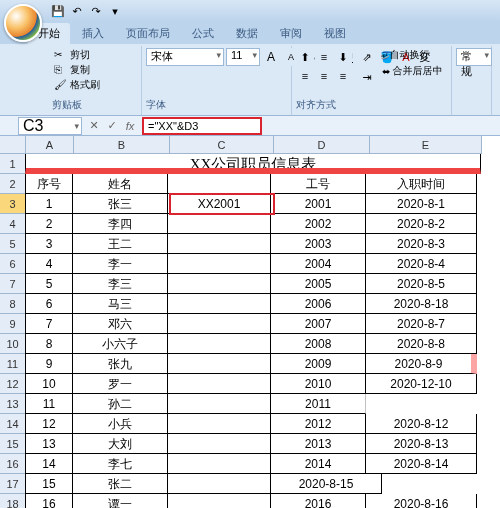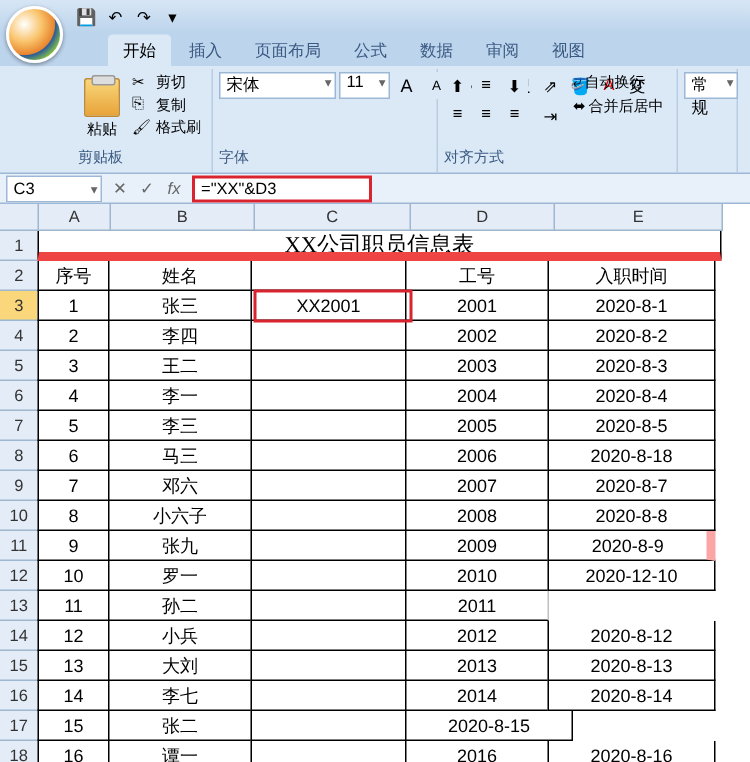--- a/index.html
+++ b/index.html
@@ -1,41 +1,41 @@
 <!DOCTYPE html>
 <html><head>
 <meta charset="utf-8">
 <style>
 *{box-sizing:border-box;margin:0;padding:0;font-family:"Microsoft YaHei",Arial,sans-serif}
 body{width:500px;height:508px;background:#bcd4ec;font-size:11px;overflow:hidden;position:relative}
 .titlebar{height:22px;background:linear-gradient(#d7e6f5,#bcd4ec);display:flex;align-items:center;padding:0 4px;gap:4px}
 .qat{display:flex;gap:3px;align-items:center}
 .qat span{width:16px;height:16px;display:inline-flex;align-items:center;justify-content:center;font-size:11px}
 .office-btn{position:absolute;left:4px;top:4px;width:38px;height:38px;border-radius:50%;background:radial-gradient(circle at 30% 30%,#fff,#f9c36a 35%,#e8852e 60%,#2a5c9a 62%,#8cc63f 80%,#d94f3a);border:2px solid #fff;box-shadow:0 1px 3px rgba(0,0,0,.4);z-index:10}
-.tabs{height:22px;display:flex;align-items:flex-end;padding-left:72px;gap:2px;background:#bcd4ec}
+.tabs{height:22px;display:flex;align-items:flex-end;padding-left:28px;gap:2px;background:#bcd4ec}
 .tab{padding:3px 10px;font-size:11px;color:#3b5a82;cursor:pointer;border-radius:3px 3px 0 0}
 .tab.active{background:#dbe9f7;color:#000}
 .ribbon{height:72px;background:#dbe9f7;border-bottom:1px solid #9db8d6;display:flex;padding:2px 2px 0 48px}
 .rgroup{border-right:1px solid #b8cde4;padding:2px 4px;display:flex;flex-direction:column;justify-content:space-between}
 .rgroup-label{font-size:10px;color:#3b5a82;padding:1px 0}
 .rg-body{display:flex;gap:2px;flex:1}
 .paste-btn{width:32px;display:flex;flex-direction:column;align-items:center;justify-content:center;gap:1px}
 .paste-icon{width:24px;height:26px;background:linear-gradient(#f9d77a,#e8a33a);border:1px solid #c18a2e;border-radius:2px;position:relative}
 .paste-icon::before{content:"";position:absolute;top:-3px;left:4px;width:14px;height:5px;background:#ddd;border:1px solid #999;border-radius:2px}
 .clip-side{display:flex;flex-direction:column;gap:1px;font-size:10px}
 .clip-side div{display:flex;align-items:center;gap:2px;padding:0 2px}
 .clip-side .ic{width:14px;height:12px;display:inline-block}
 .font-top{display:flex;gap:2px;margin-bottom:2px}
 .font-sel{height:18px;border:1px solid #9db8d6;background:#fff;font-size:11px;padding:0 14px 0 4px;position:relative}
 .font-sel::after{content:"▾";position:absolute;right:2px;top:1px;font-size:9px;color:#666}
 .btn-row{display:flex;gap:1px}
 .rb{width:18px;height:18px;border:1px solid transparent;display:inline-flex;align-items:center;justify-content:center;font-size:11px;background:#dbe9f7}
 .align-grid{display:grid;grid-template-columns:repeat(3,18px);gap:1px}
 .fbar{height:20px;background:#e8f0f9;border-bottom:1px solid #9db8d6;display:flex;align-items:center}
-.namebox{width:64px;height:18px;background:#fff;border:1px solid #9db8d6;margin-left:4px;padding:0 4px;display:flex;align-items:center;font-size:11px;position:relative}
+.namebox{width:64px;height:18px;background:#fff;border:1px solid #9db8d6;margin-left:18px;padding:0 4px;display:flex;align-items:center;font-size:16px;position:relative}
 .namebox::after{content:"▾";position:absolute;right:2px;font-size:9px;color:#666}
 .fb-btns{display:flex;gap:2px;padding:0 4px}
 .fb-btn{width:16px;height:16px;display:inline-flex;align-items:center;justify-content:center;font-size:11px;color:#666}
 .formula-display{height:18px;border:2px solid #d9232e;background:#fff;padding:0 4px;display:flex;align-items:center;font-size:11px;width:120px}
 .grid-area{background:#fff;position:relative}
 .col-headers{display:flex;height:18px}
 .corner{width:26px;background:#e4ecf7;border-right:1px solid #9eb6ce;border-bottom:1px solid #9eb6ce}
 .ch{background:#e4ecf7;border-right:1px solid #9eb6ce;border-bottom:1px solid #9eb6ce;text-align:center;font-size:11px;line-height:18px;color:#333}
 .row{display:flex;height:20px}
 .rh{width:26px;background:#e4ecf7;border-right:1px solid #9eb6ce;border-bottom:1px solid #9eb6ce;text-align:center;font-size:11px;line-height:20px;color:#333}
@@ -69,24 +69,20 @@
   <div class="tab">页面布局</div>
   <div class="tab">公式</div>
   <div class="tab">数据</div>
   <div class="tab">审阅</div>
   <div class="tab">视图</div>
 </div>
 
 <div class="ribbon">
   <div class="rgroup" style="width:94px">
     <div class="rg-body">
-      <div class="paste-btn">
-        <div class="paste-icon"></div>
-        <div style="font-size:10px">粘贴</div>
-      </div>
       <div class="clip-side">
         <div>
             <span class="ic">✂</span>
             <span>剪切</span>
           </div>
         <div>
             <span class="ic">⎘</span>
             <span>复制</span>
           </div>
         <div>

